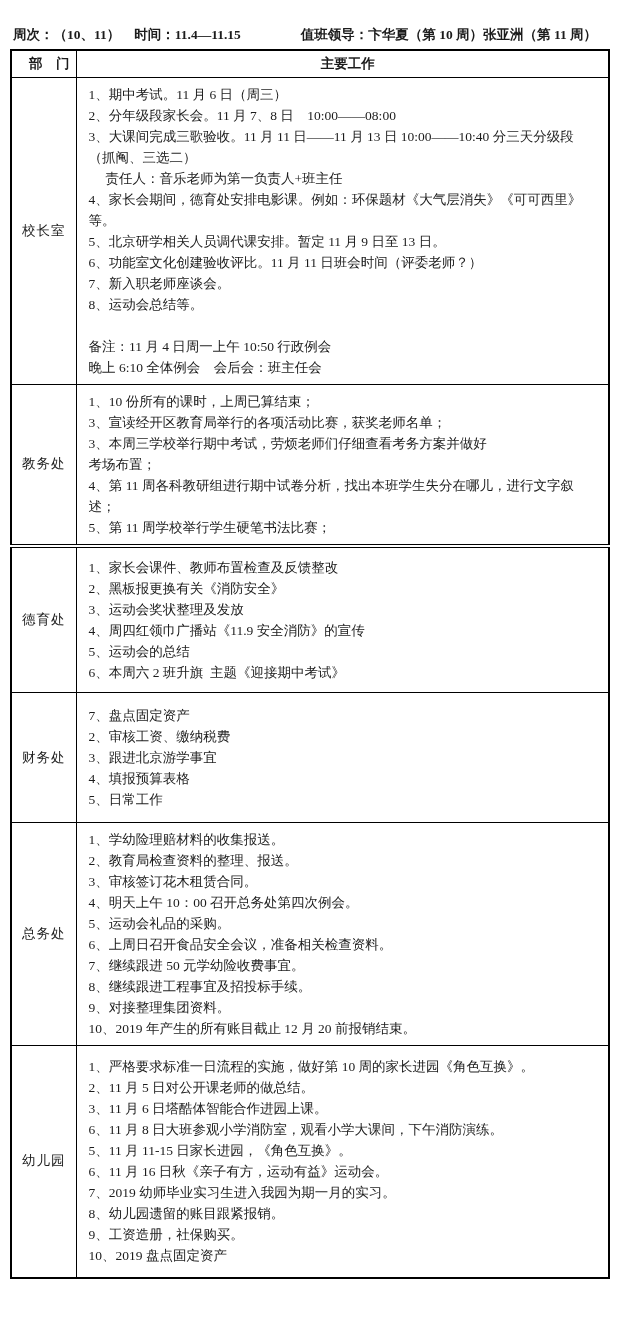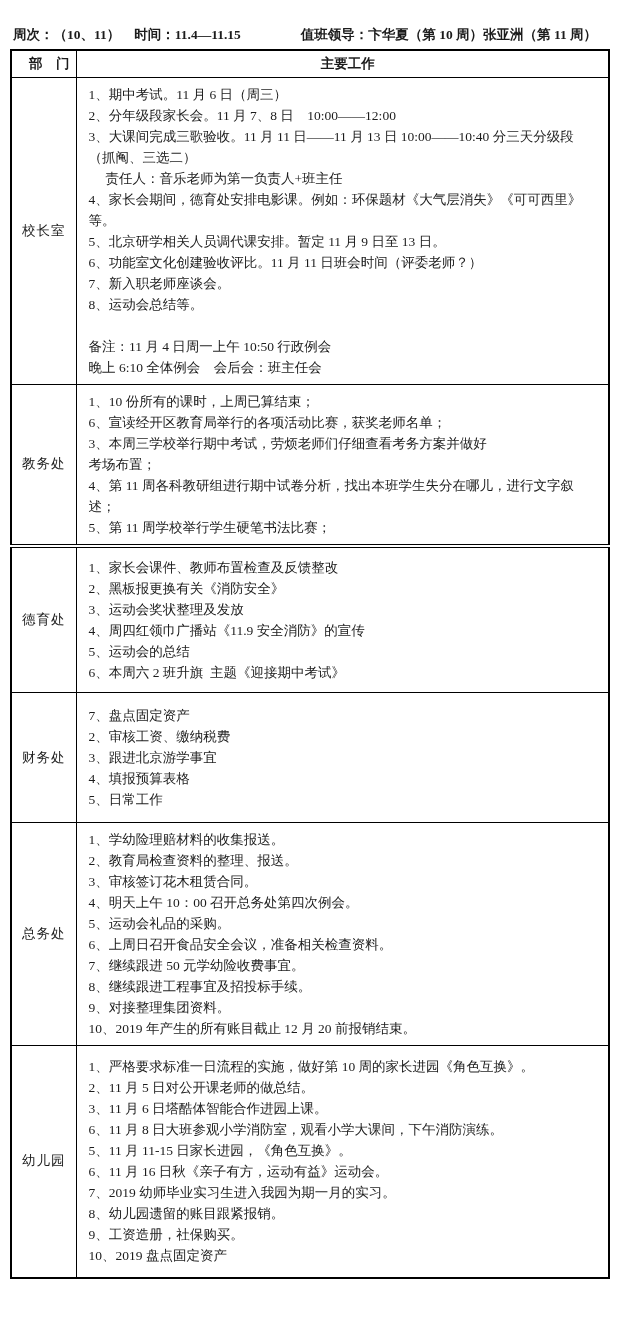--- a/index.html
+++ b/index.html
@@ -98,38 +98,38 @@
       <tr>
         <th class="dept-col">部　门</th>
         <th>主要工作</th>
       </tr>
     </thead>
     <tbody id="table-body">
         <tr class="row-0">
           <td class="dept-cell">校长室</td>
           <td class="content-cell">
             <div class="line">1、期中考试。11 月 6 日（周三）</div>
-            <div class="line">2、分年级段家长会。11 月 7、8 日　10:00——12:00</div>
+            <div class="line">2、分年级段家长会。11 月 7、8 日　10:00——08:00</div>
             <div class="line">3、大课间完成三歌验收。11 月 11 日——11 月 13 日 10:00——10:40 分三天分级段（抓阄、三选二）</div>
             <div class="line">　 责任人：音乐老师为第一负责人+班主任</div>
             <div class="line">4、家长会期间，德育处安排电影课。例如：环保题材《大气层消失》《可可西里》等。</div>
             <div class="line">5、北京研学相关人员调代课安排。暂定 11 月 9 日至 13 日。</div>
             <div class="line">6、功能室文化创建验收评比。11 月 11 日班会时间（评委老师？）</div>
             <div class="line">7、新入职老师座谈会。</div>
             <div class="line">8、运动会总结等。</div>
             <div class="line"></div>
             <div class="line">备注：11 月 4 日周一上午 10:50 行政例会</div>
             <div class="line">晚上 6:10 全体例会　会后会：班主任会</div>
           </td>
         </tr>
         <tr class="row-1 double-sep">
           <td class="dept-cell">教务处</td>
           <td class="content-cell">
             <div class="line">1、10 份所有的课时，上周已算结束；</div>
-            <div class="line">6、宣读经开区教育局举行的各项活动比赛，获奖老师名单；</div>
+            <div class="line">3、宣读经开区教育局举行的各项活动比赛，获奖老师名单；</div>
             <div class="line">3、本周三学校举行期中考试，劳烦老师们仔细查看考务方案并做好</div>
             <div class="line">考场布置；</div>
             <div class="line">4、第 11 周各科教研组进行期中试卷分析，找出本班学生失分在哪儿，进行文字叙述；</div>
             <div class="line">5、第 11 周学校举行学生硬笔书法比赛；</div>
           </td>
         </tr>
         <tr class="row-2">
           <td class="dept-cell">德育处</td>
           <td class="content-cell">
             <div class="line">1、家长会课件、教师布置检查及反馈整改</div>

